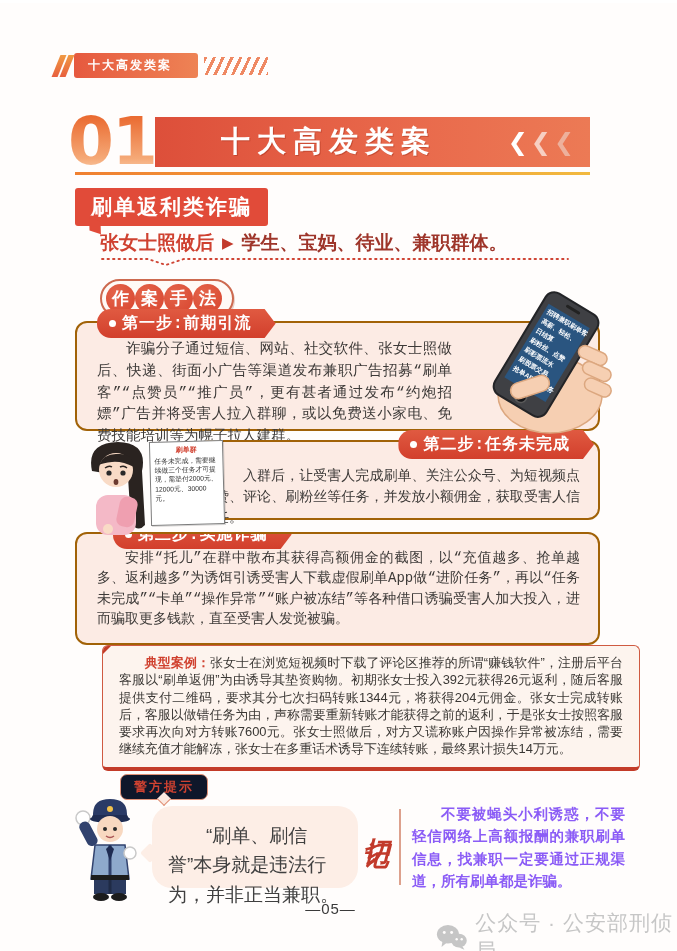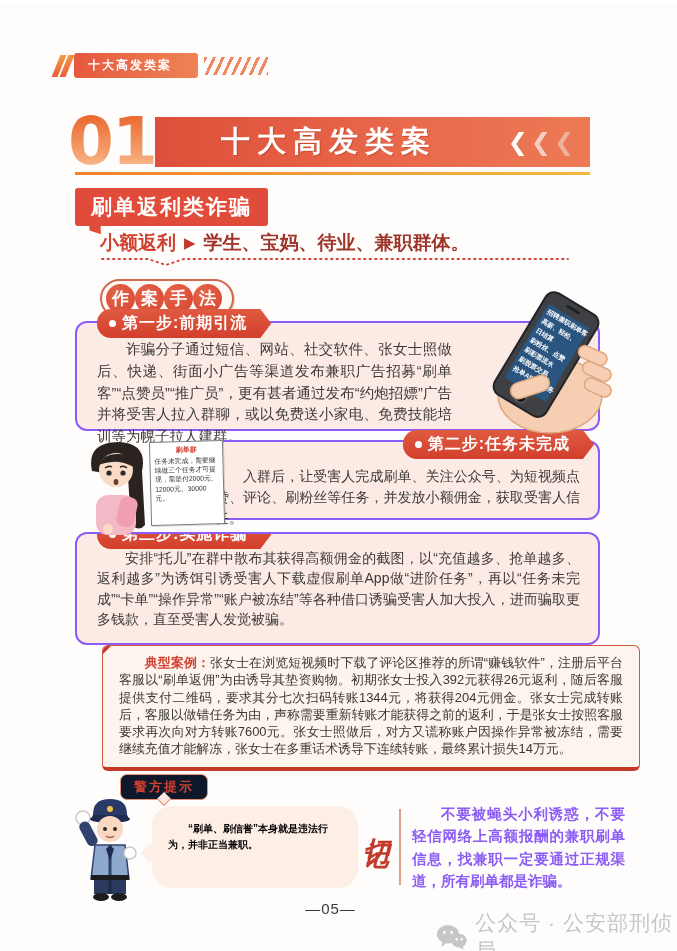--- a/index.html
+++ b/index.html
@@ -37,35 +37,35 @@
   .audience .arrow { color:#c2392b; font-size:15px; }
   .audience .val { color:#9e352a; }
   .dotted-line { position:absolute; left:100px; top:251px; }
 
   
   .method-badge { position:absolute; left:100px; top:276px; display:flex; align-items:center; gap:2px;
      border:2px solid #cd6a50; background:#fffaf6; border-radius:22px; padding:3px 10px 3px 6px; box-shadow:1px 2px 0 rgba(170,80,50,.25); }
   .method-badge .c { width:29px; height:29px; border-radius:50%; background:radial-gradient(circle at 35% 30%,#e4644a,#d8452f); color:#fff; font-size:17px; font-weight:800; display:flex; align-items:center; justify-content:center; margin-left:-2px; }
 
   
-  .step-box { position:absolute; background:#fcebe4; border:2px solid #8b5cf6; border-radius:12px; }
+  .step-box { position:absolute; background:#fcebe4; border:2px solid #a16207; border-radius:12px;font-family:Liberation Mono, monospace; }
   .step-box .body { font-size:14.5px; color:#3d3a38; line-height:1.5; text-indent:2em; text-align:justify; }
   .step-tag { position:absolute; top:-14px; display:flex; align-items:center; gap:6px;
      background:linear-gradient(180deg,#e05a41,#d23f2c); color:#fff; font-size:16px; font-weight:800; letter-spacing:1px;
      padding:4px 24px 4px 12px; border-radius:14px 0 0 14px;
      clip-path:polygon(0 0, calc(100% - 11px) 0, 100% 50%, calc(100% - 11px) 100%, 0 100%); }
   .step-tag .dot { width:7px; height:7px; border-radius:50%; background:#fff; flex:0 0 auto; }
   #step1 { left:75px; top:318px; width:525px; height:110px; }
   #step1 .step-tag { left:20px; }
   #step1 .body { padding:16px 146px 8px 20px; }
   #step2 { left:197px; top:437px; width:403px; height:80px; }
   #step2 .step-tag { right:4px; top:-12px; }
   #step2 .body { padding:24px 18px 6px 16px; font-size:14px; }
   #step3 { left:75px; top:529px; width:525px; height:113px; overflow:hidden; }
-  #step3 .step-tag { left:20px; }
+  #step3 .step-tag { left:36px; }
   #step3 .body { padding:14px 18px 6px 20px; font-size:14px; line-height:1.45; }
 
   
   .phone-illu { position:absolute; left:458px; top:280px; width:172px; height:156px; z-index:5; }
   
   .woman-illu { position:absolute; left:78px; top:434px; width:80px; height:100px; z-index:4; }
   .note-paper { position:absolute; left:150px; top:438px; width:74px; height:84px; background:#ffffff; border:1px solid #7d7d7d; box-shadow:1px 1px 0 rgba(0,0,0,.15); transform:rotate(-1.5deg); padding:3px 4px; z-index:3; }
   .note-paper .np-title { color:#d03a28; font-size:7px; font-weight:bold; text-align:center; }
   .note-paper .np-text { color:#333; font-size:6.8px; line-height:1.35; word-break:break-all; margin-top:1px; }
 
@@ -75,21 +75,21 @@
   .case-box .corner { position:absolute; left:-1px; top:-1px; width:0; height:0; border-left:10px solid #c33b28; border-bottom:10px solid transparent; }
   .case-box p { font-size:12.9px; line-height:1.34; color:#3a3734; text-align:justify; text-indent:2em; }
   .case-box .case-label { color:#d0402e; font-weight:800; }
 
   
   .tip-tag { position:absolute; left:120px; top:771px; background:#0f172a; border:1.5px solid #e09177; color:#cf4231; font-size:13px; font-weight:800; letter-spacing:2px; padding:3px 13px; border-radius:7px; z-index:4;}
   .tip-tag::after { content:""; position:absolute; left:50%; bottom:-5px; width:9px; height:9px; background:#fbe9e1; border-right:1.5px solid #e09177; border-bottom:1.5px solid #e09177; transform:translateX(-50%) rotate(45deg); }
   .police-illu { position:absolute; left:70px; top:788px; width:80px; height:112px; z-index:3; }
   .speech-bubble { position:absolute; left:152px; top:803px; width:206px; height:82px; background:#fdeee6; border-radius:20px; padding:15px 14px 10px 16px; }
   .speech-bubble::before { content:""; position:absolute; left:-9px; top:40px; width:14px; height:14px; background:#fdeee6; transform:rotate(45deg); border-radius:2px; }
-  .speech-bubble p { font-size:10px; font-weight:700; color:#000000; line-height:1.55; text-indent:2em; }
+  .speech-bubble p { font-size:19px; font-weight:400; color:#404040; line-height:1.55; text-indent:2em; }
   .motto { position:absolute; left:358px; top:813px; width:36px; height:70px; writing-mode:vertical-rl; text-orientation:upright;
      font-family:"DejaVu Serif",serif; font-style:italic; font-weight:bold; font-size:27px; color:#c23a2a; letter-spacing:4px; }
   .v-divider { position:absolute; left:399px; top:806px; width:2px; height:76px; background:#dda18d; }
   .advice { position:absolute; left:412px; top:800px; width:213px; font-size:14.5px; font-weight:800; color:#8b5cf6; line-height:1.55; text-indent:2em; text-align:justify; }
 
   
   .page-num { position:absolute; left:0; top:897px; width:677px; text-align:center; font-size:15px; color:#3a3a3a; letter-spacing:1px; }
   .page-num { left:-8px; }
   .watermark { position:absolute; left:436px; top:906px; display:flex; align-items:center; gap:8px; color:#c6c6c6; font-size:21px; letter-spacing:1px; }
 </style>
@@ -113,21 +113,21 @@
     <span class="chevrons">
       <span>❮</span>
       <span>❮</span>
       <span>❮</span>
     </span>
   </div>
   <div class="gold-line"></div>
 
   <div class="cat-tag">刷单返利类诈骗</div>
   <div class="audience">
-    <span class="lbl">小额返利</span>
+    <span class="lbl">张女士照做后</span>
     <span class="arrow">▶</span>
     <span class="val">学生、宝妈、待业、兼职群体。</span>
   </div>
   <svg class="dotted-line" width="470" height="14">
     <path d="M2,5 H48 L66,11 L84,5 H468" fill="none" stroke="#cf4434" stroke-width="1.8" stroke-dasharray="1.5 4" stroke-linecap="round"></path>
   </svg>
 
   <div class="method-badge">
     <span class="c">作</span>
     <span class="c">案</span>

